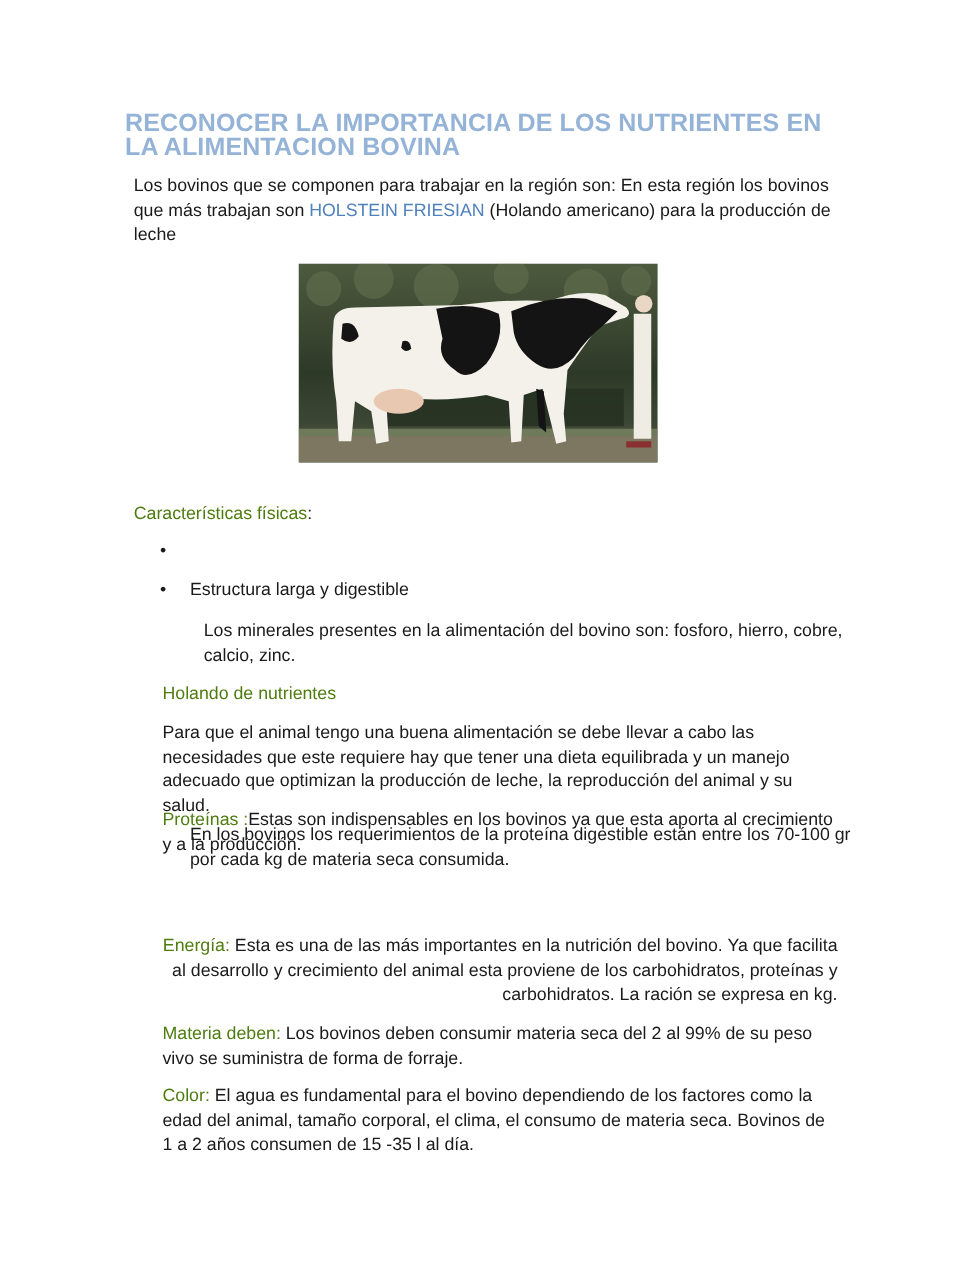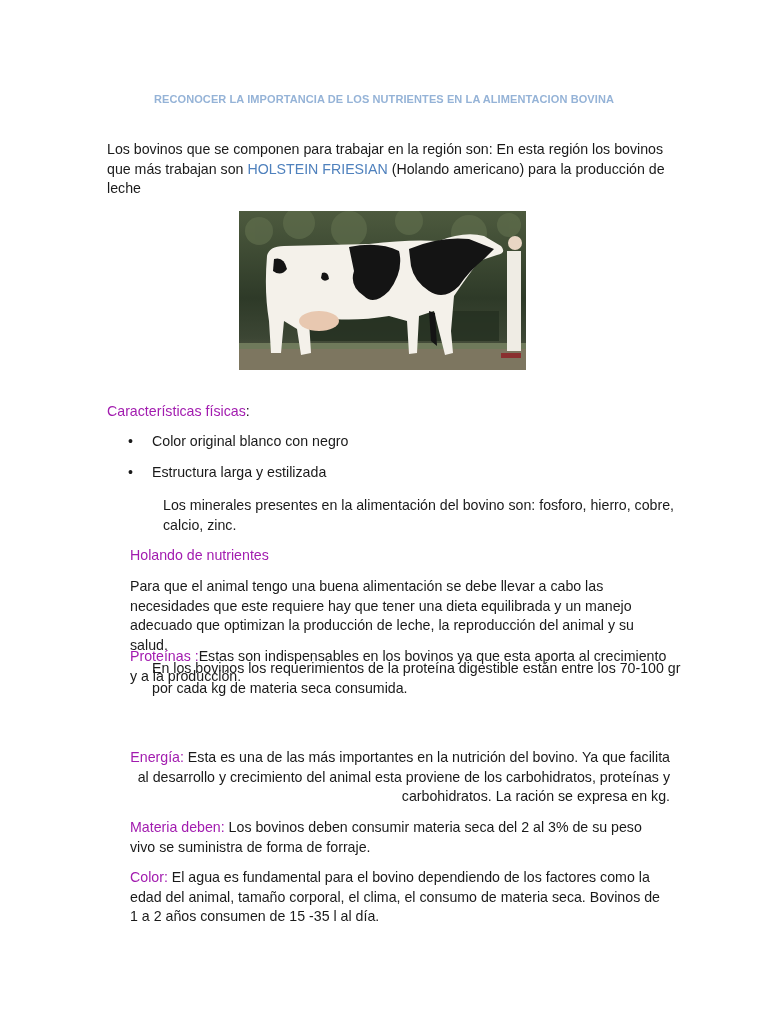--- a/index.html
+++ b/index.html
@@ -4,26 +4,26 @@
   <style>
     html, body { margin: 0; padding: 0; background: #ffffff; }
     body {
       width: 768px; height: 1024px; overflow: hidden; position: relative;
       font-family: "Liberation Sans", "DejaVu Sans", sans-serif;
       color: #1a1a1a;
     }
     .page { position: absolute; left: 0; top: 0; width: 768px; height: 1024px; }
     .title {
       position: absolute; left: 100px; top: 90px; width: 568px;
-      text-align: center; font-size: 11px; font-weight: bold;
+      text-align: left; font-size: 20px; font-weight: bold;
       color: #95b3d7; line-height: 19px; letter-spacing: 0.1px;
     }
     .p { position: absolute; font-size: 14.2px; line-height: 19.5px; color: #1a1a1a; }
     .accent { color: #4f81bd; text-align: center; }
-    .accent-light { color: #a21caf; }
+    .accent-light { color: #4d7c0f; }
     .intro { left: 107px; top: 140px; width: 560px; }
     .cow-image {
       position: absolute; left: 239px; top: 211px; width: 287px; height: 159px;
       overflow: hidden; background: #3a4a30;
     }
     .heading-caract { left: 107px; top: 402px; }
     .bullet-list { position: absolute; left: 128px; top: 432px; width: 520px; }
     .bullet { position: relative; height: 31px; font-size: 14.2px; line-height: 19px; }
     .bullet .dot { position: absolute; left: 0; top: 0; }
     .bullet .txt { position: absolute; left: 24px; top: 0; }
@@ -86,37 +86,36 @@
       <circle cx="276" cy="32" r="7" fill="#e9d6c4"></circle>
       <rect x="262" y="142" width="20" height="5" fill="#8a3030"></rect>
     </svg>
   </div>
 
   <div class="p heading-caract"><span class="accent-light">Características físicas</span><span>:</span></div>
 
   <div class="bullet-list">
     <div class="bullet">
       <span class="dot">•</span>
-      <span class="txt">Color original blanco con negro</span>
     </div>
     <div class="bullet">
       <span class="dot">•</span>
-      <span class="txt">Estructura larga y estilizada</span>
+      <span class="txt">Estructura larga y digestible</span>
     </div>
   </div>
 
   <div class="p minerals">Los minerales presentes en la alimentación del bovino son: fosforo, hierro, cobre, calcio, zinc.</div>
 
   <div class="p aportes accent-light">Holando de nutrientes</div>
 
   <div class="p proteinas"><span class="accent-light">Proteínas :</span><span>Estas son indispensables en los bovinos ya que esta aporta al crecimiento y a la producción.</span></div>
 
   <div class="p para-nutr">Para que el animal tengo una buena alimentación se debe llevar a cabo las necesidades que este requiere hay que tener una dieta equilibrada y un manejo adecuado que optimizan la producción de leche, la reproducción del animal y su salud.</div>
 
   <div class="p req">En los bovinos los requerimientos de la proteína digestible están entre los 70-100 gr por cada kg de materia seca consumida.</div>
 
   <div class="p energia"><span class="accent-light">Energía:</span><span> Esta es una de las más importantes en la nutrición del bovino. Ya que facilita al desarrollo y crecimiento del animal esta proviene de los carbohidratos, proteínas y carbohidratos. La ración se expresa en kg.</span></div>
 
-  <div class="p materia"><span class="accent-light">Materia deben:</span><span> Los bovinos deben consumir materia seca del 2 al 3% de su peso vivo se suministra de forma de forraje.</span></div>
+  <div class="p materia"><span class="accent-light">Materia deben:</span><span> Los bovinos deben consumir materia seca del 2 al 99% de su peso vivo se suministra de forma de forraje.</span></div>
 
   <div class="p agua"><span class="accent-light">Color:</span><span> El agua es fundamental para el bovino dependiendo de los factores como la edad del animal, tamaño corporal, el clima, el consumo de materia seca. Bovinos de 1 a 2 años consumen de 15 -35 l al día.</span></div>
 
 </div>
 
 </body></html>

